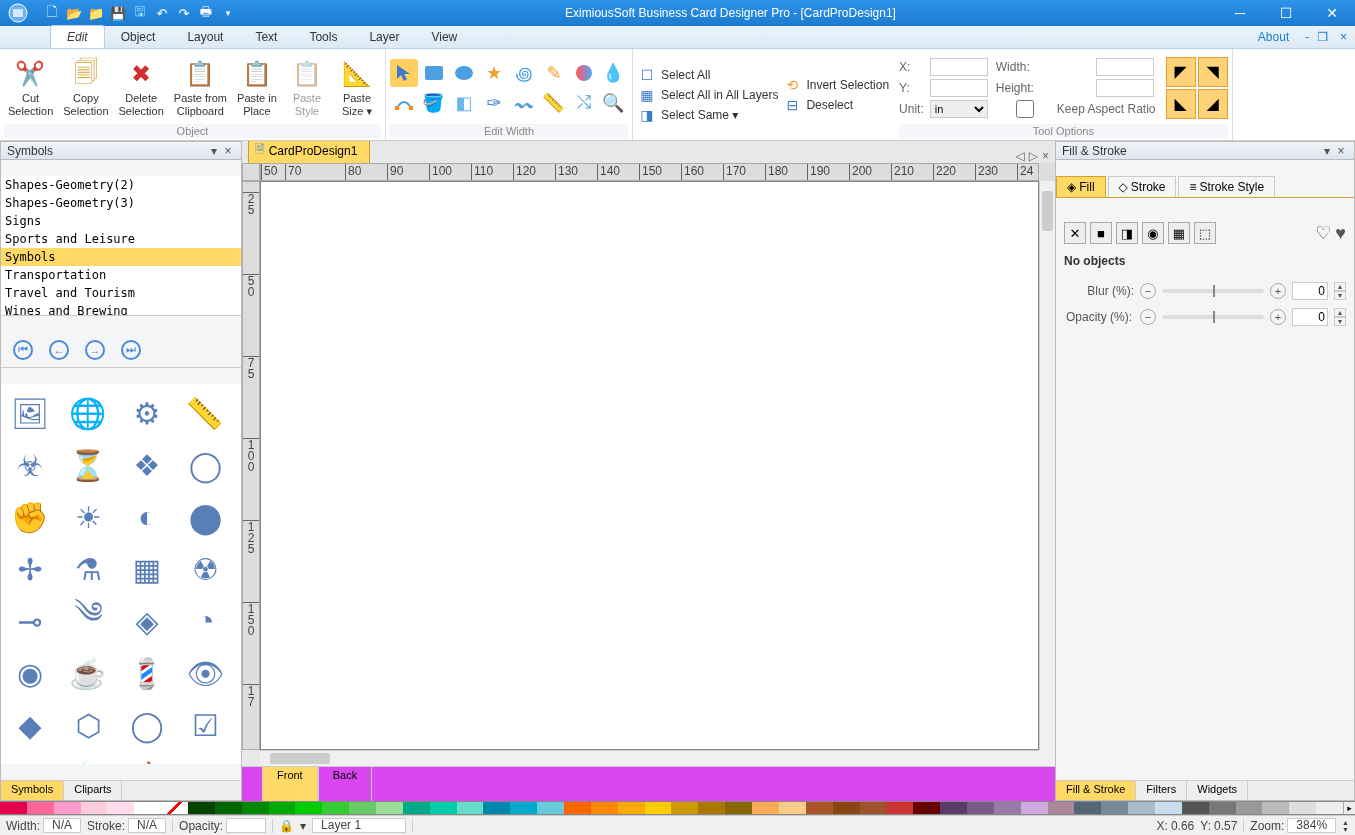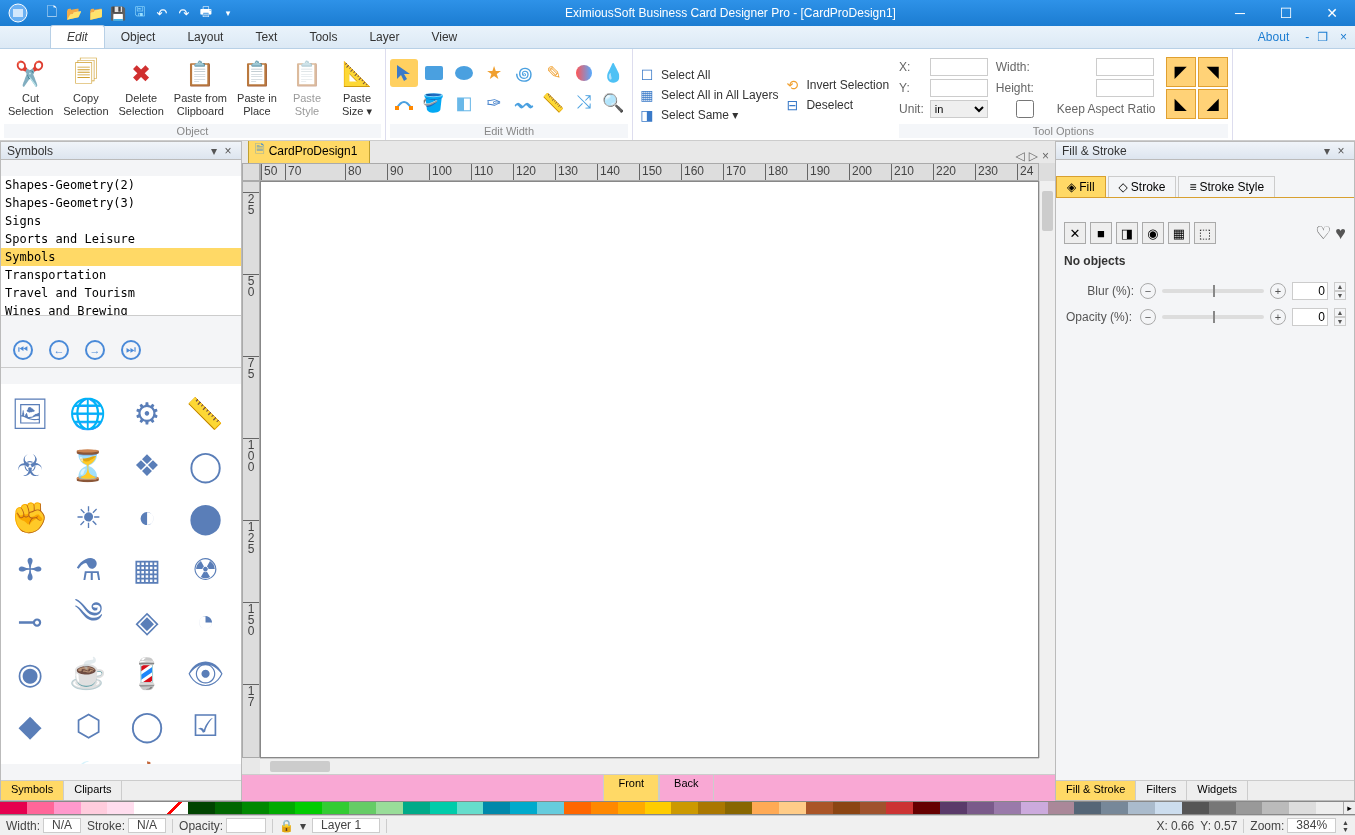--- a/index.html
+++ b/index.html
@@ -64,21 +64,21 @@
 .ruler-h .tick { position:absolute; top:0; height:100%; border-left:1px solid #666; padding-left:2px; }
 .canvasrow { flex:1; display:flex; overflow:hidden; }
 .ruler-v { width:18px; background:#ddd; border:1px solid #aaa; position:relative; font-size:9px; color:#444; }
 .ruler-v .tick { position:absolute; left:0; width:100%; border-top:1px solid #666; padding-top:1px; text-align:center; line-height:0.9; }
 .canvas { flex:1; background:#fff; border:1px solid #888; position:relative; overflow:auto; }
 .scroll-v { width:16px; background:#f0f0f0; border-left:1px solid #ccc; position:relative; }
 .scroll-v .thumb { position:absolute; left:2px; right:2px; top:10px; height:40px; background:#ccc; border-radius:2px; }
 .hscrollrow { height:16px; display:flex; }
 .scroll-h { flex:1; background:#f0f0f0; border-top:1px solid #ccc; margin-left:18px; position:relative; }
 .scroll-h .thumb { position:absolute; top:2px; bottom:2px; left:10px; width:60px; background:#ccc; border-radius:2px; }
-.fbtabs { height:27px; display:flex; background:#f9a8d4; border-top:1px solid #ccc; padding-left:20px;justify-content:center; }
+.fbtabs { height:35px; display:flex; background:#d946ef; border-top:1px solid #ccc; padding-left:20px; }
 .fbtabs .fb { padding:2px 14px; font-size:11px; cursor:pointer; border:1px solid #ccc; border-bottom:none; margin-top:-1px; }
 .fbtabs .fb.active { background:#ffd966; }
 
 .fillstroke-panel { width:300px; }
 .fstabs { height:22px; display:flex; border-bottom:1px solid #d8a030; }
 .fstabs .ft { padding:3px 10px; font-size:11px; cursor:pointer; border:1px solid #ccc; border-bottom:none; margin-right:2px; display:flex; align-items:center; gap:3px; }
 .fstabs .ft.active { background:#ffd966; border-color:#d8a030; }
 .fsbody { padding:8px; }
 .fillmodes { display:flex; gap:4px; margin-bottom:10px; align-items:center; }
 .fillmodes .fm { width:22px; height:22px; border:1px solid #aaa; background:#eee; cursor:pointer; display:flex; align-items:center; justify-content:center; font-size:13px; }
@@ -555,21 +555,21 @@
       <span class="box">N/A</span>
     </div>
   <div class="sep"></div>
   <div class="cell">
       <span>Opacity:</span>
       <span class="box" style="width:40px"></span>
     </div>
   <div class="sep"></div>
   <span style="color:#d0a030;cursor:pointer">🔒</span>
   <span style="cursor:pointer">▾</span>
-  <span class="box" style="width:68px">Layer 1</span>
+  <span class="box" style="width:94px">Layer 1</span>
   <div class="sep"></div>
   <div class="flex"></div>
   <div class="cell">
       <span>X:</span>
       <span>0.66</span>
     </div>
   <div class="cell">
       <span>Y:</span>
       <span>0.57</span>
     </div>

